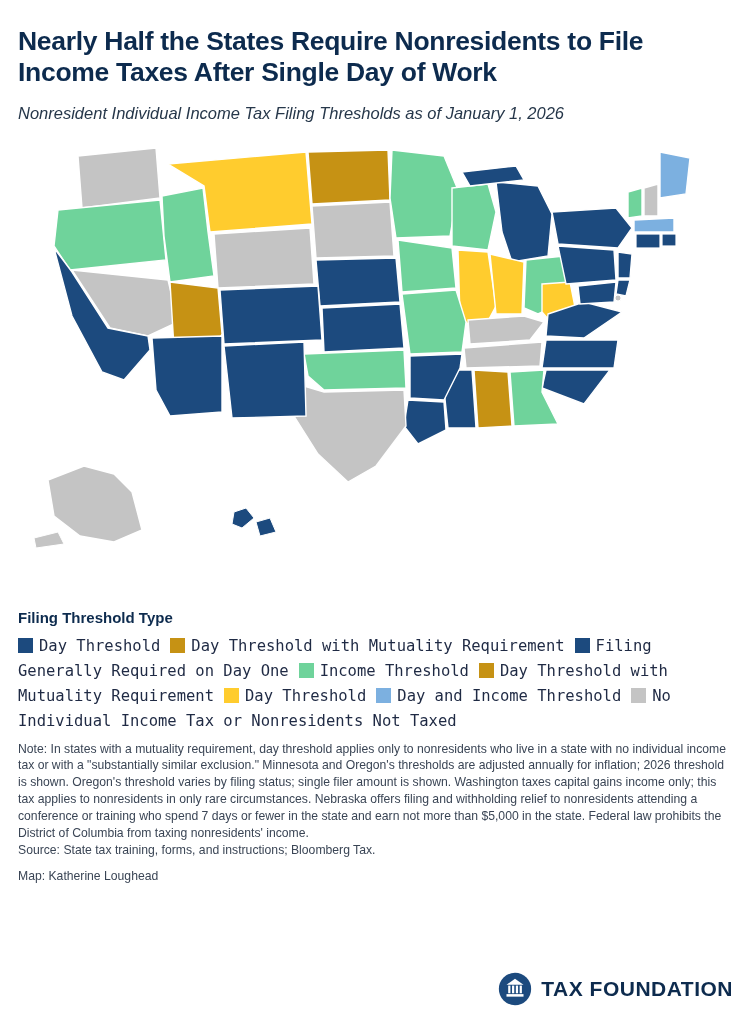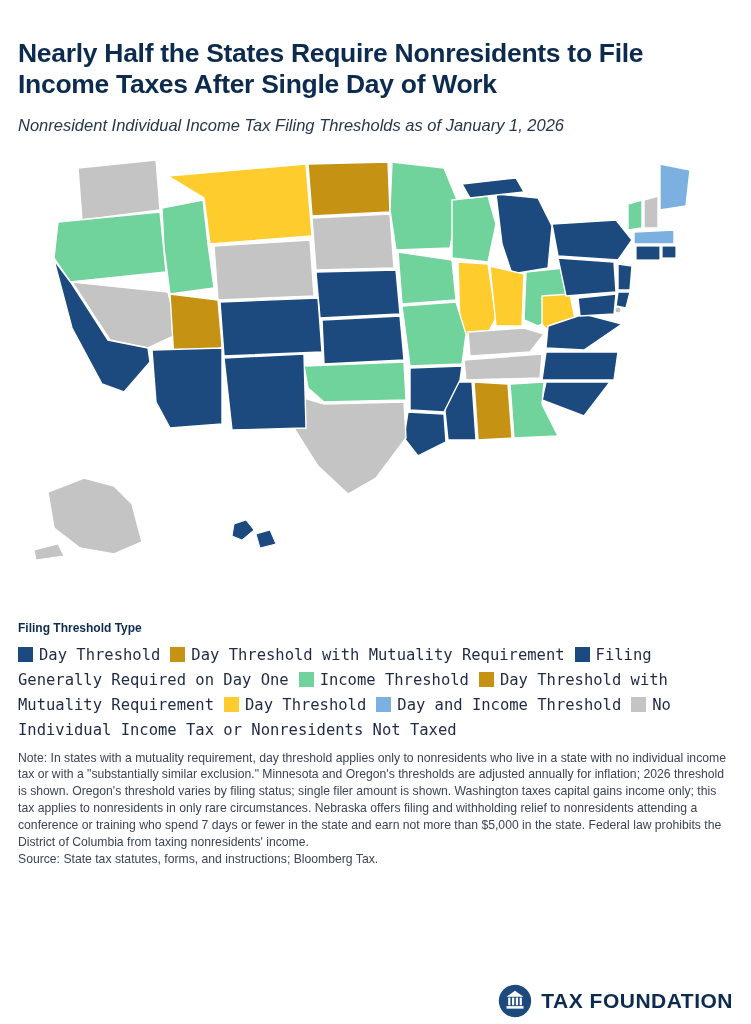--- a/index.html
+++ b/index.html
@@ -14,21 +14,21 @@
     color: #1f2a44;
     overflow: hidden;
     position: relative;
   }
   .page {
     width: 751px;
     height: 1024px;
     position: relative;
     background: #ffffff;
     box-sizing: border-box;
-    padding: 16px 18px;
+    padding: 4px 18px;
   }
   .title {
     font-size: 26.5px;
     line-height: 1.18;
     font-weight: bold;
     color: #0d2b4e;
     letter-spacing: -0.3px;
     padding-top: 22px;
     margin: 0 0 0 0;
   }
@@ -44,21 +44,21 @@
   .map-wrap {
     position: relative;
     width: 715px;
     height: 465px;
     margin-top: 12px;
   }
   .map-wrap svg {
     display: block;
   }
   .legend-title {
-    font-size: 12px;
+    font-size: 15px;
     font-weight: bold;
     color: #0d2b4e;
     margin-top: 8px;
     margin-bottom: 8px;
   }
   .legend {
     font-family: "DejaVu Sans Mono", monospace;
     font-size: 15.5px;
     line-height: 1.63;
     color: #1f2a44;
@@ -95,21 +95,21 @@
     display: block;
   }
   .mapcredit {
     font-size: 12.2px;
     color: #3a4555;
     margin-top: 11px;
   }
   .footer {
     position: absolute;
     right: 18px;
-    bottom: 6px;
+    bottom: 18px;
     display: flex;
     align-items: center;
   }
   .logo-mark {
     width: 34px;
     height: 34px;
     margin-right: 9px;
   }
   .logo-text {
     font-size: 21px;
@@ -237,23 +237,24 @@
   </div>
 
   <div class="legend-title">Filing Threshold Type</div>
 
   <div class="legend">
     <span class="lg-item"><span class="swatch" style="background:#1c4a7e"></span><span class="lg-label">Day Threshold</span></span><span class="spacer"></span><span class="lg-item"><span class="swatch" style="background:#c69214"></span><span class="lg-label">Day Threshold with Mutuality Requirement</span></span><span class="spacer"></span><span><span class="swatch" style="background:#1c4a7e"></span><span class="lg-label">Filing Generally Required on Day One</span></span><span class="spacer"></span><span class="lg-item"><span class="swatch" style="background:#6fd39b"></span><span class="lg-label">Income Threshold</span></span><span class="spacer"></span><span class="lg-item"><span class="swatch" style="background:#c69214"></span><span class="lg-label">Day Threshold with Mutuality Requirement</span></span><span class="spacer"></span><span class="lg-item"><span class="swatch" style="background:#ffcc2e"></span><span class="lg-label">Day Threshold</span></span><span class="spacer"></span><span class="lg-item"><span class="swatch" style="background:#7cb0e0"></span><span class="lg-label">Day and Income Threshold</span></span><span class="spacer"></span><span><span class="swatch" style="background:#c4c4c4"></span><span class="lg-label">No Individual Income Tax or Nonresidents Not Taxed</span></span>
   </div>
 
   <div class="note">
     <span>Note: In states with a mutuality requirement, day threshold applies only to nonresidents who live in a state with no individual income tax or with a "substantially similar exclusion." Minnesota and Oregon's thresholds are adjusted annually for inflation; 2026 threshold is shown. Oregon's threshold varies by filing status; single filer amount is shown. Washington taxes capital gains income only; this tax applies to nonresidents in only rare circumstances. Nebraska offers filing and withholding relief to nonresidents attending a conference or training who spend 7 days or fewer in the state and earn not more than $5,000 in the state. Federal law prohibits the District of Columbia from taxing nonresidents' income.</span>
-    <span class="src">Source: State tax statutes, forms, and instructions; Bloomberg Tax.</span>
-  </div>
-
+    <span class="src">Source: State tax training, forms, and instructions; Bloomberg Tax.</span>
+  </div>
+
+  <div class="mapcredit">Map: Katherine Loughead</div>
 
   <div class="footer">
     <svg class="logo-mark" viewBox="0 0 40 40">
       <circle cx="20" cy="20" r="19" fill="#1c4a7e"></circle>
       <rect x="10" y="26" width="20" height="3" fill="#ffffff"></rect>
       <rect x="12" y="16" width="2.6" height="9" fill="#ffffff"></rect>
       <rect x="16.5" y="16" width="2.6" height="9" fill="#ffffff"></rect>
       <rect x="21" y="16" width="2.6" height="9" fill="#ffffff"></rect>
       <rect x="25.5" y="16" width="2.6" height="9" fill="#ffffff"></rect>
       <polygon points="20,8 30,15 10,15" fill="#ffffff"></polygon>

